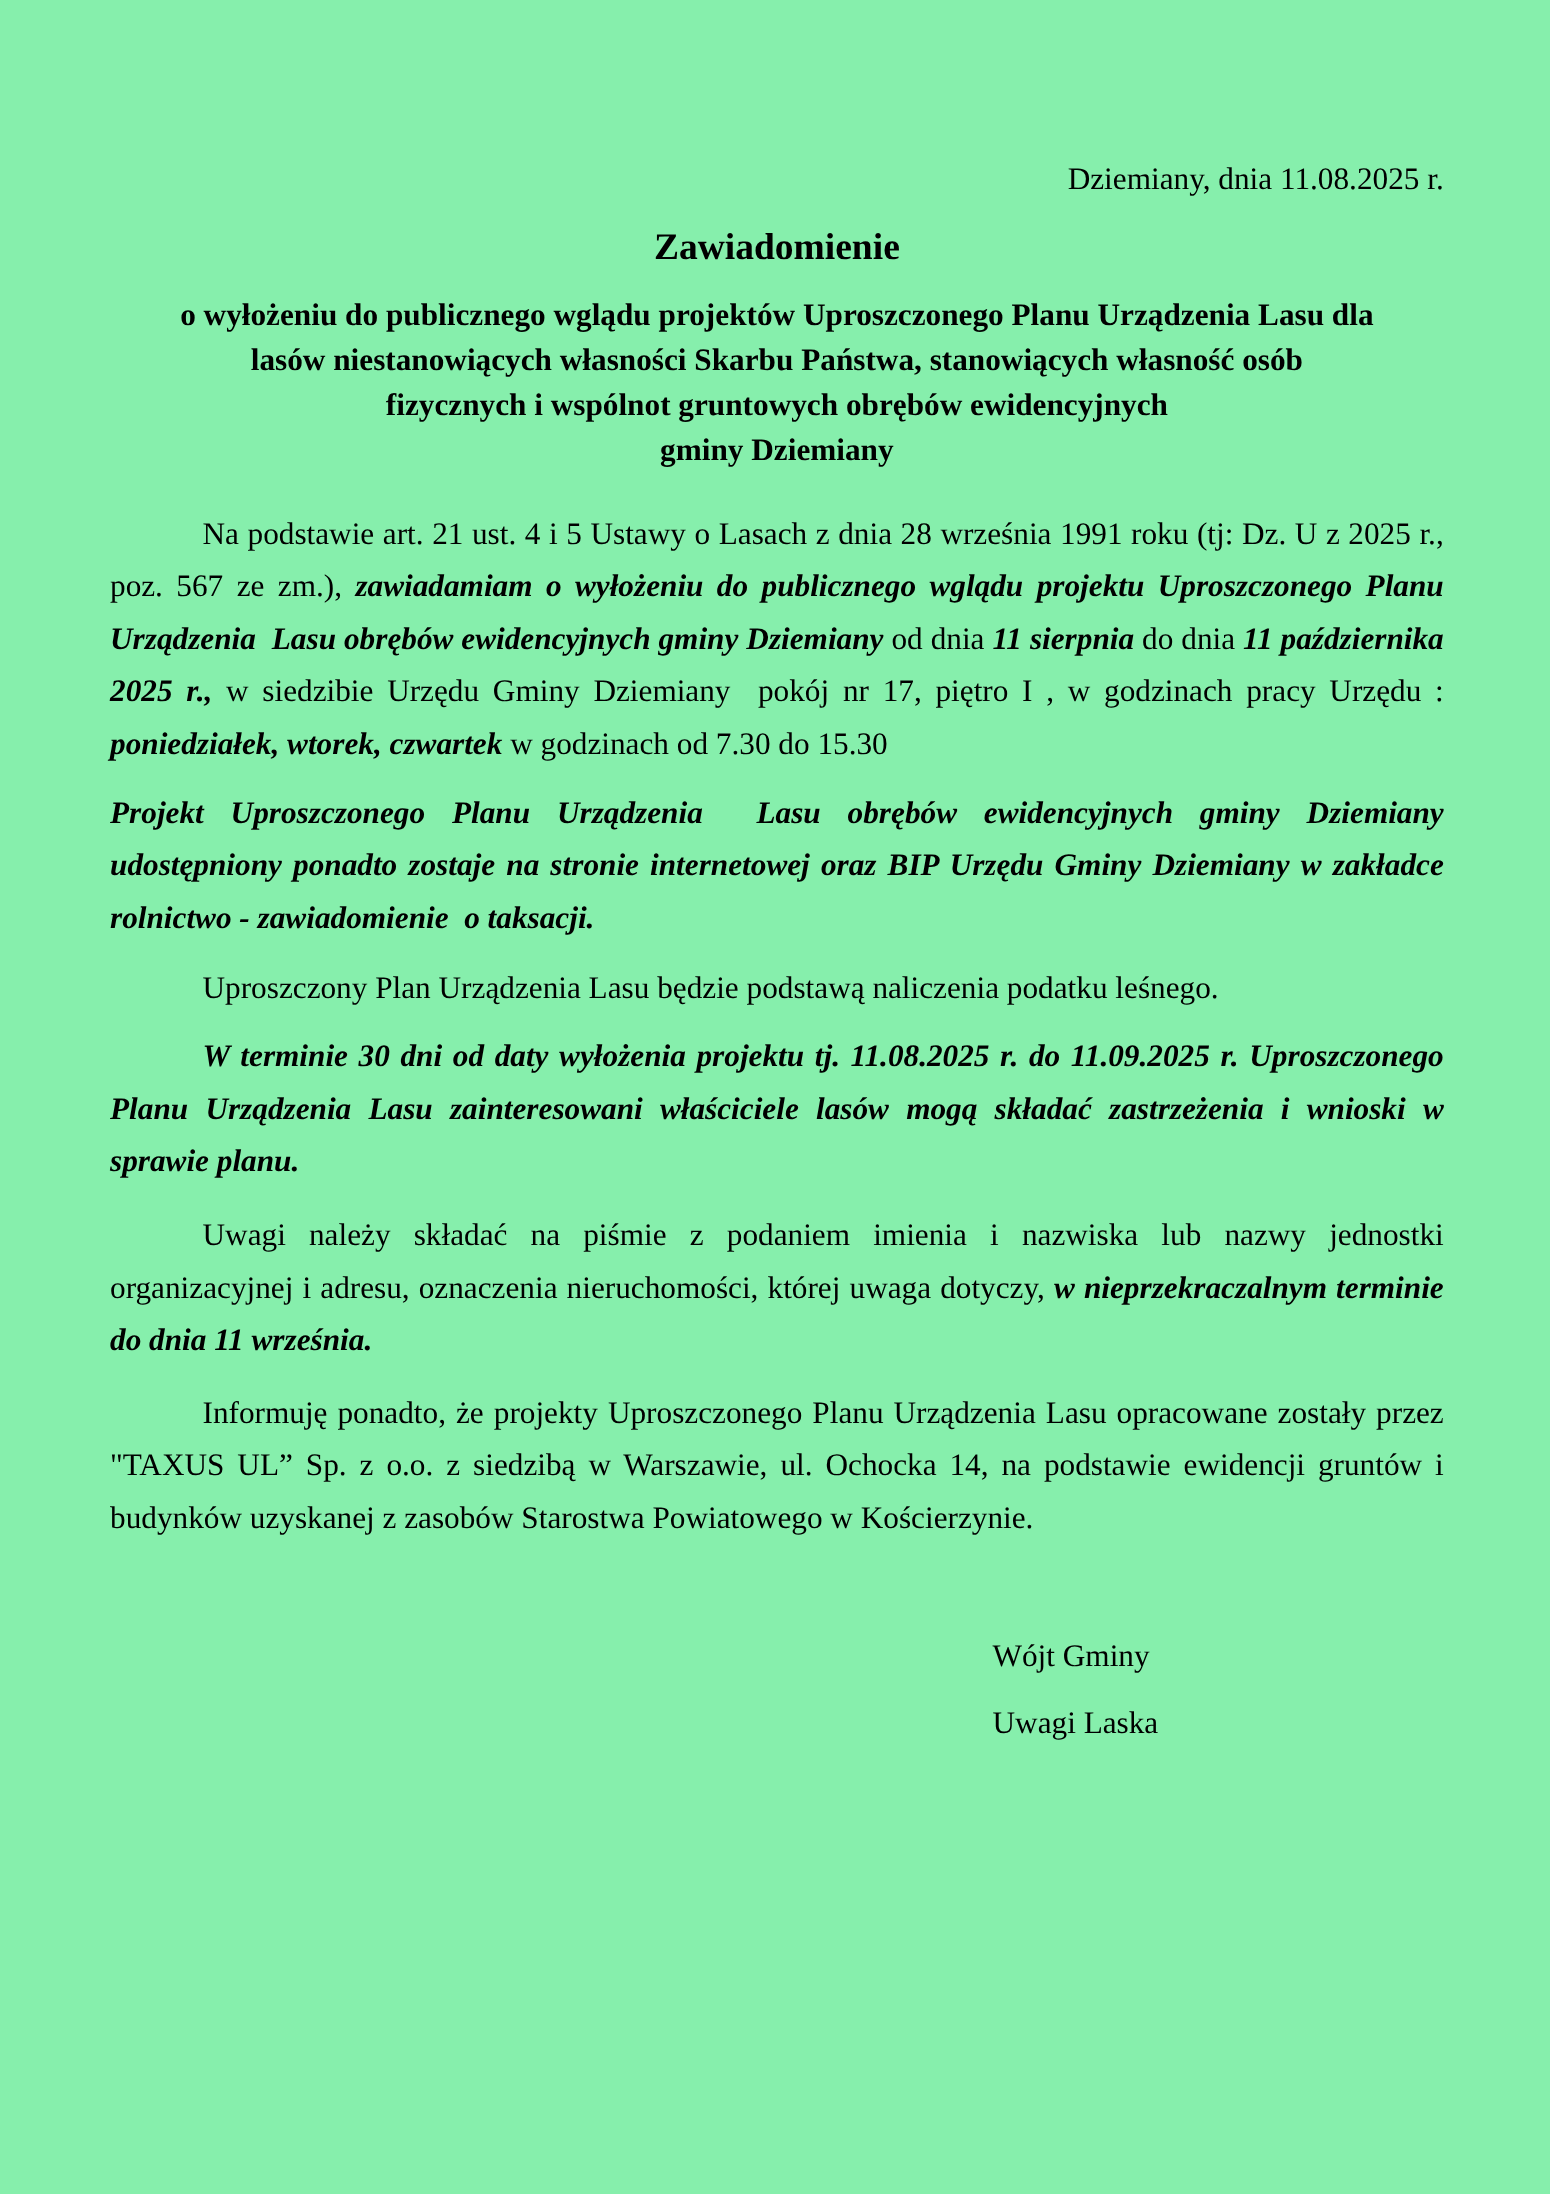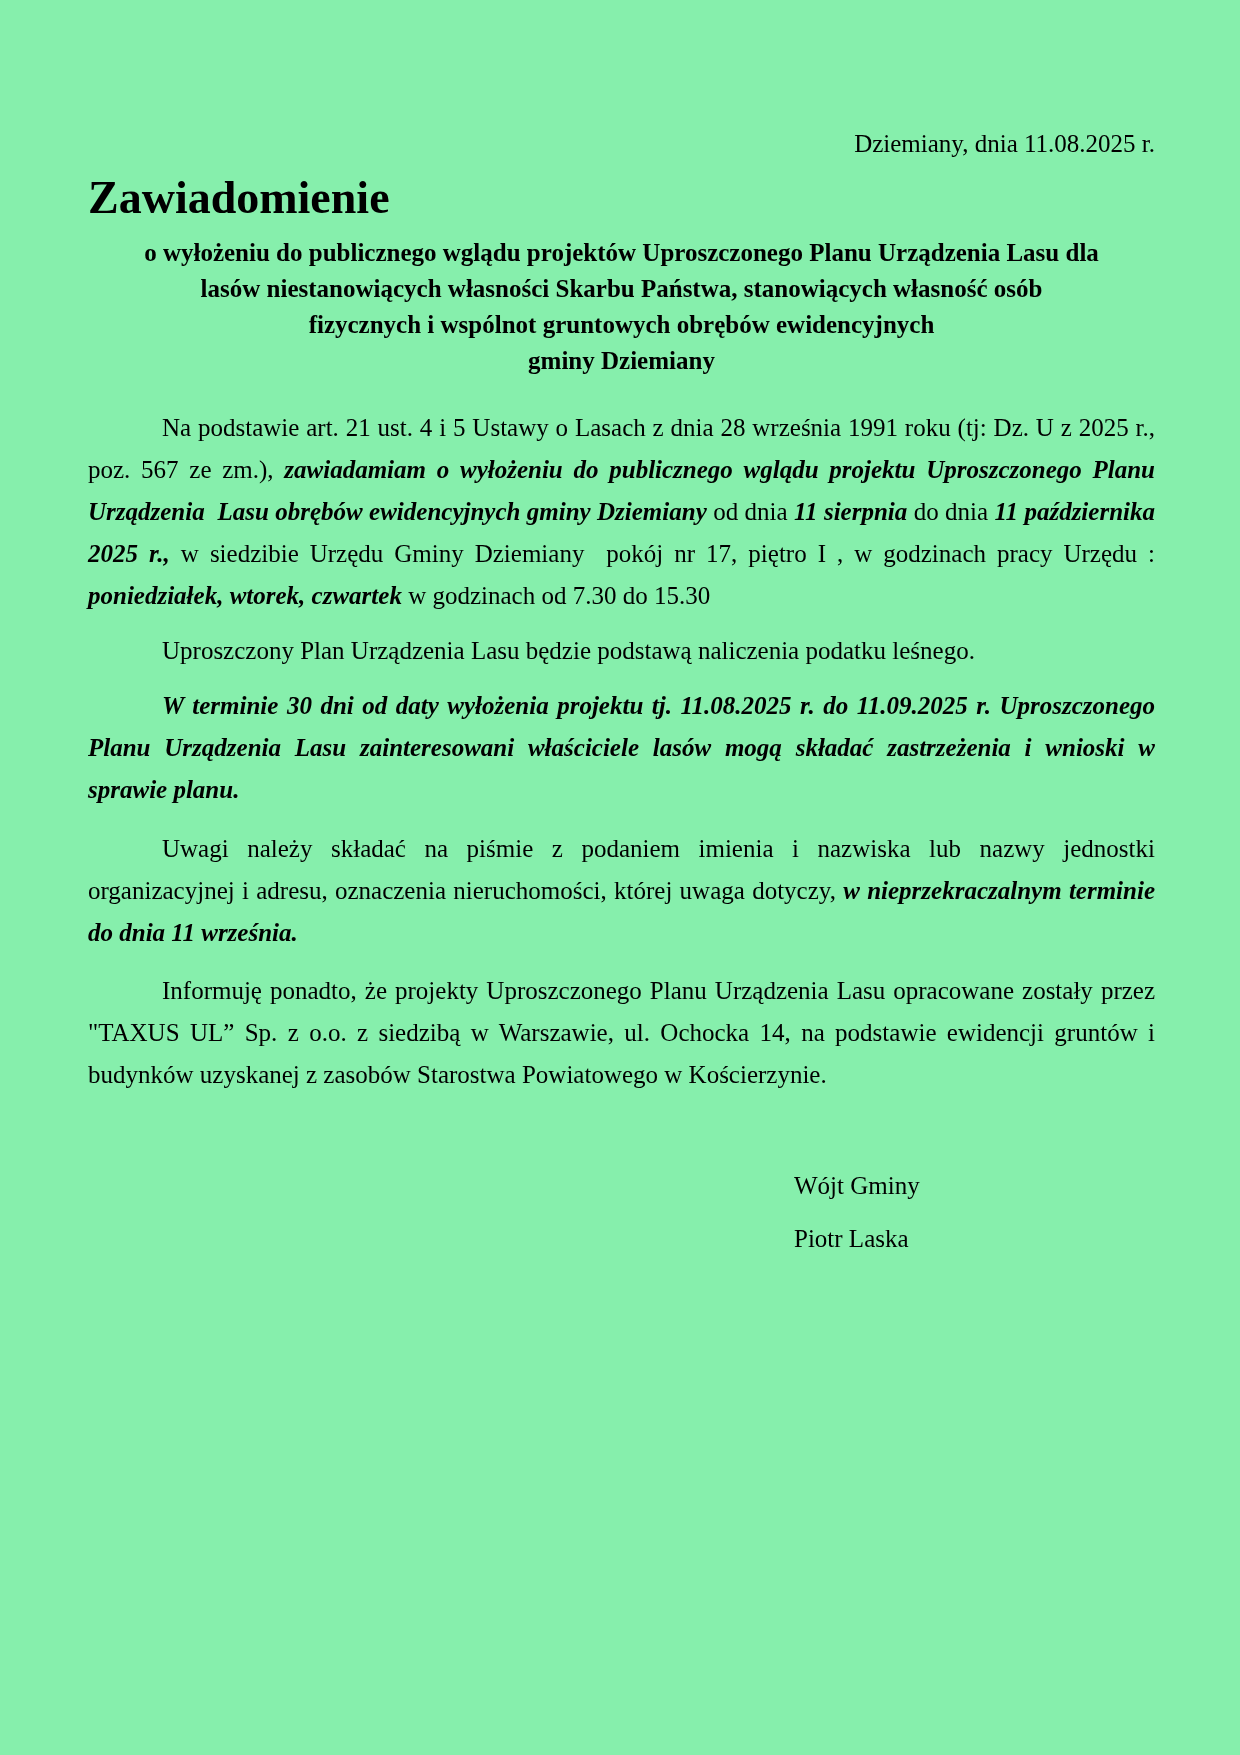--- a/index.html
+++ b/index.html
@@ -19,23 +19,23 @@
     padding: 123px 85px 0 88px;
     overflow: hidden;
   }
   .date-line {
     text-align: right;
     line-height: 42px;
     margin: 0 0 12px 0;
     white-space: nowrap;
   }
   .doc-title {
-    text-align: left;
+    text-align: center;
     font-weight: 700;
-    font-size: 46px;
+    font-size: 30px;
     line-height: 42px;
     margin: 0 0 16px 0;
   }
   .doc-subtitle {
     text-align: center;
     font-weight: 700;
     line-height: 36px;
     margin: 0 0 28px 0;
   }
   .subtitle-line {
@@ -76,23 +76,24 @@
 
   <div class="doc-subtitle">
       <div class="subtitle-line">o wyłożeniu do publicznego wglądu projektów Uproszczonego Planu Urządzenia Lasu dla</div>
       <div class="subtitle-line">lasów niestanowiących własności Skarbu Państwa, stanowiących własność osób</div>
       <div class="subtitle-line">fizycznych i wspólnot gruntowych obrębów ewidencyjnych</div>
       <div class="subtitle-line">gminy Dziemiany</div>
     </div>
 
   <div class="doc-body">
       <p class="para justified indent mb13"><span class="run">Na podstawie art. 21 ust. 4 i 5 Ustawy o Lasach z dnia 28 września 1991 roku (tj: Dz. U z 2025 r., poz. 567 ze zm.), </span><strong class="run">zawiadamiam o wyłożeniu do publicznego wglądu projektu Uproszczonego Planu Urządzenia &nbsp;Lasu obrębów ewidencyjnych gminy Dziemiany</strong><span class="run"> od dnia </span><strong class="run">11 sierpnia</strong><span class="run"> do dnia </span><strong class="run">11 października 2025 r.,</strong><span class="run"> w siedzibie Urzędu Gminy Dziemiany &nbsp;pokój nr 17, piętro I , w godzinach pracy Urzędu : </span><strong class="run">poniedziałek, wtorek, czwartek</strong><span class="run"> w godzinach od 7.30 do 15.30</span></p>
+      <p class="para justified mb14"><strong class="run">Projekt Uproszczonego Planu Urządzenia &nbsp;Lasu obrębów ewidencyjnych gminy Dziemiany udostępniony ponadto zostaje na stronie internetowej oraz BIP Urzędu Gminy Dziemiany w zakładce rolnictwo - zawiadomienie &nbsp;o taksacji.</strong></p>
       <p class="para indent mb13"><span class="run">Uproszczony Plan Urządzenia Lasu będzie podstawą naliczenia podatku leśnego.</span></p>
       <p class="para justified indent mb17"><strong class="run">W terminie 30 dni od daty wyłożenia projektu tj. 11.08.2025 r. do 11.09.2025 r. Uproszczonego Planu Urządzenia Lasu zainteresowani właściciele lasów mogą składać zastrzeżenia i wnioski w sprawie planu.</strong></p>
       <p class="para justified indent mb16"><span class="run">Uwagi należy składać na piśmie z podaniem imienia i nazwiska lub nazwy jednostki organizacyjnej i adresu, oznaczenia nieruchomości, której uwaga dotyczy, </span><strong class="run">w nieprzekraczalnym terminie do dnia 11 września.</strong></p>
       <p class="para justified indent mb0"><span class="run">Informuję ponadto, że projekty Uproszczonego Planu Urządzenia Lasu opracowane zostały przez "TAXUS UL” Sp. z o.o. z siedzibą w Warszawie, ul. Ochocka 14, na podstawie ewidencji gruntów i budynków uzyskanej z zasobów Starostwa Powiatowego w Kościerzynie.</span></p>
     </div>
 
   <div class="signature">
     <p class="para sig-role">Wójt Gminy</p>
-    <p class="para sig-name">Piotr Laska</p>
+    <p class="para sig-name">Uwagi Laska</p>
   </div>
 </div>
 
 </body></html>

